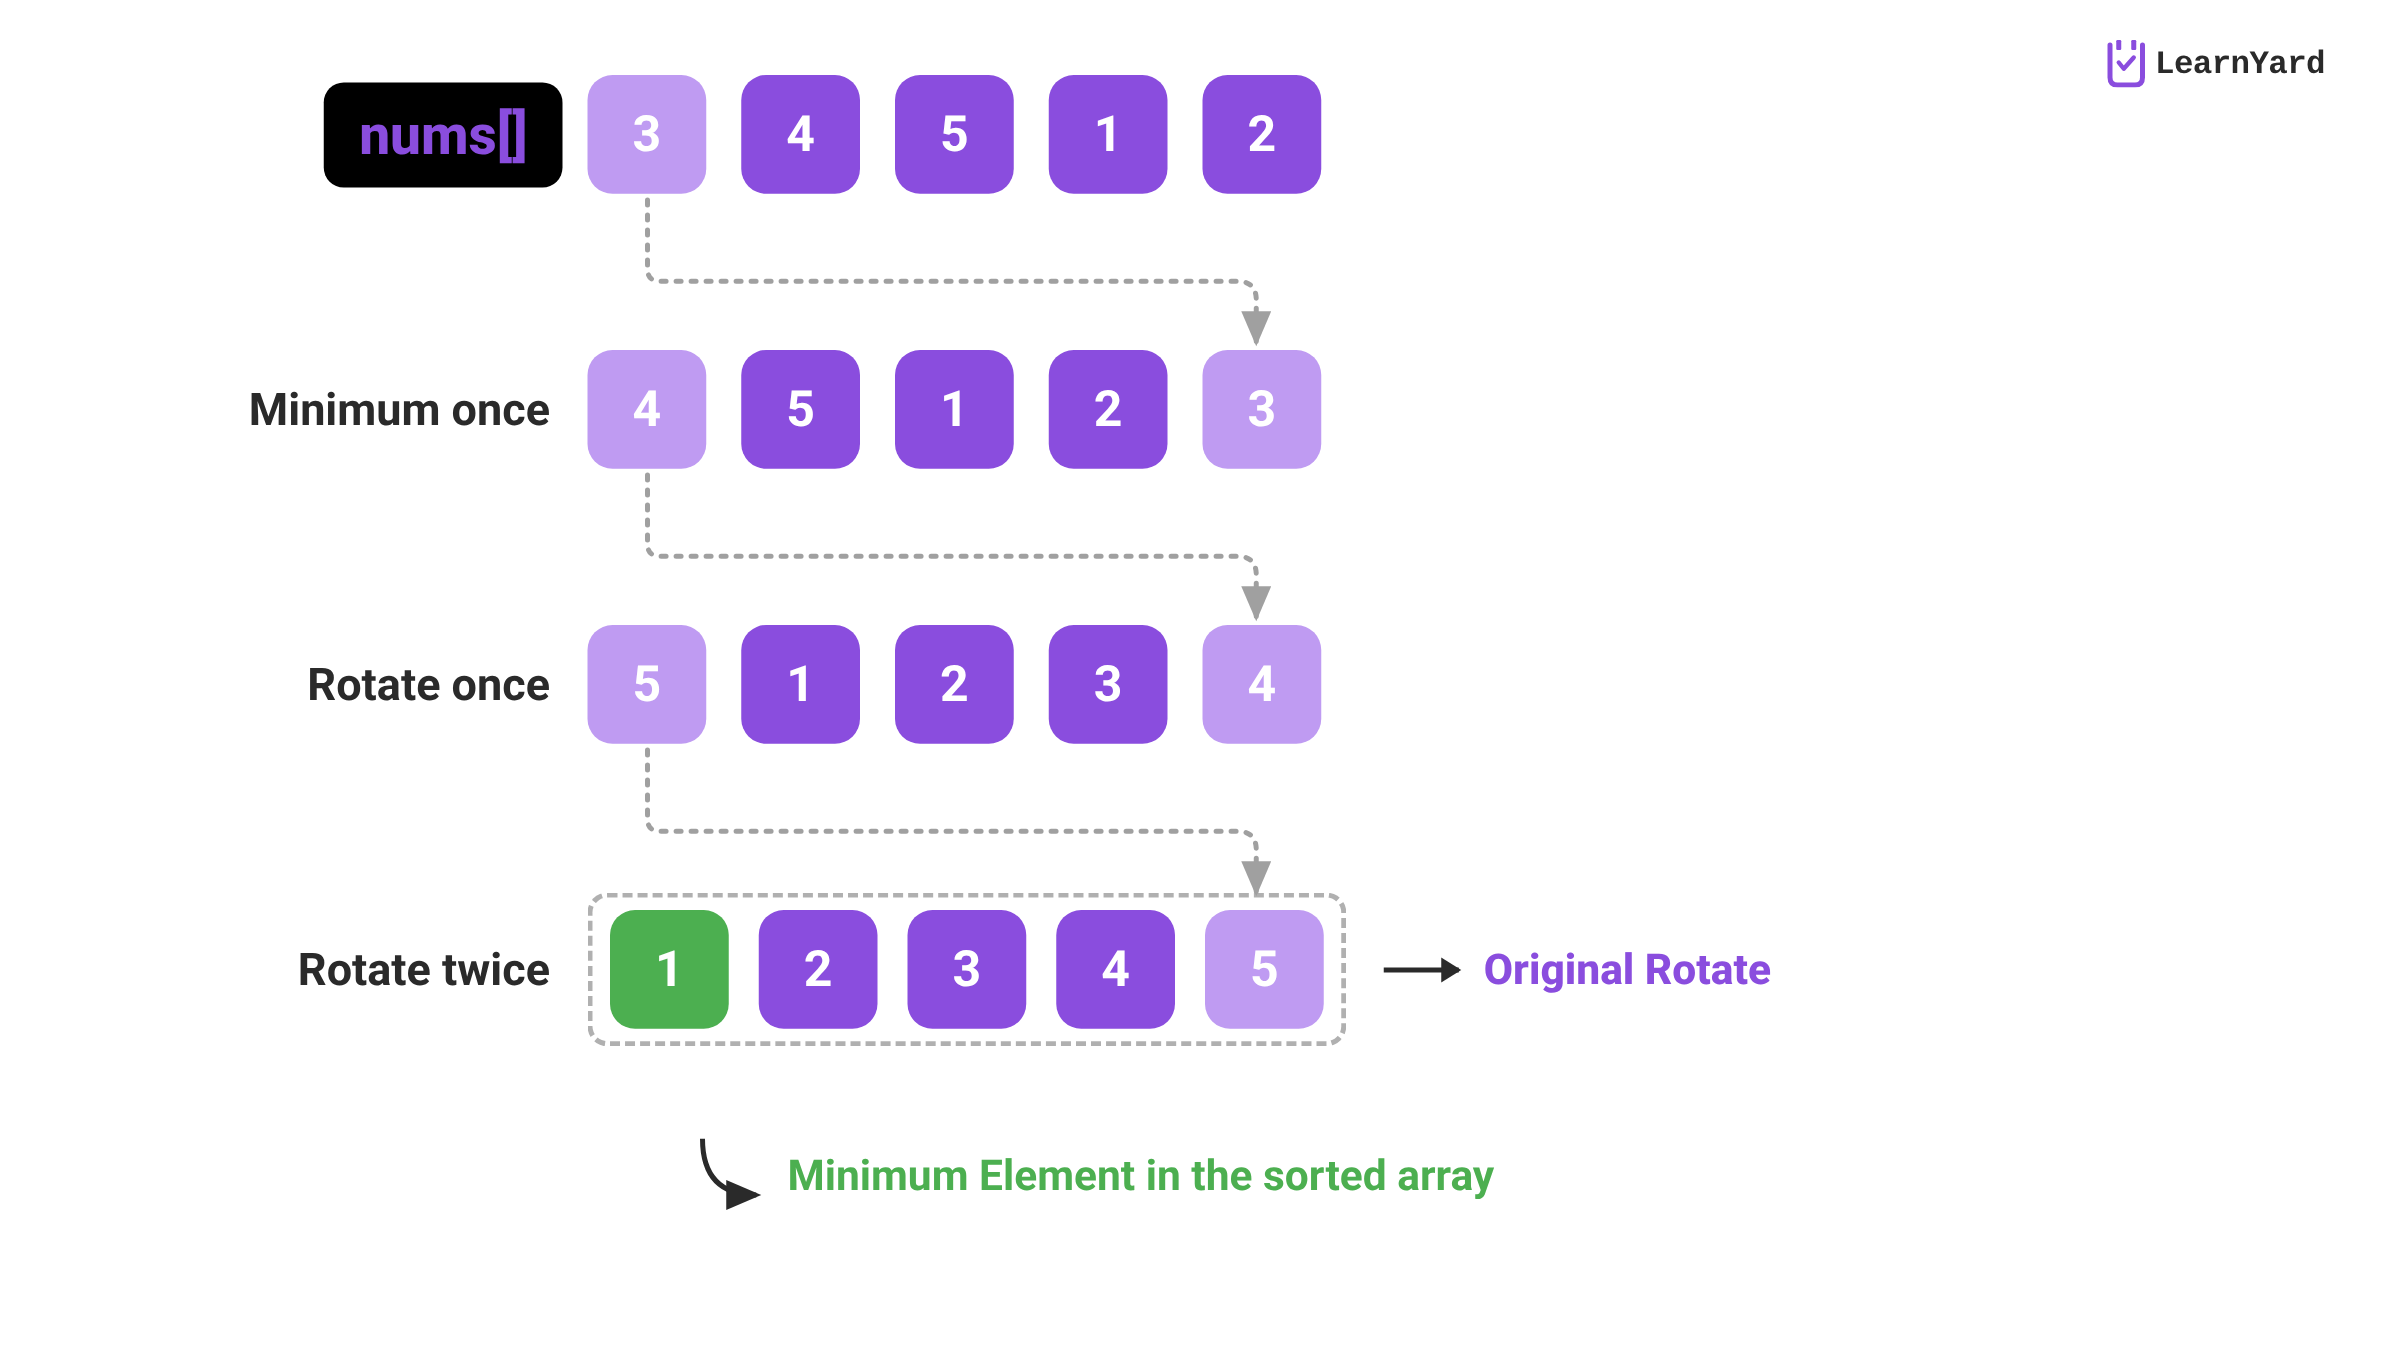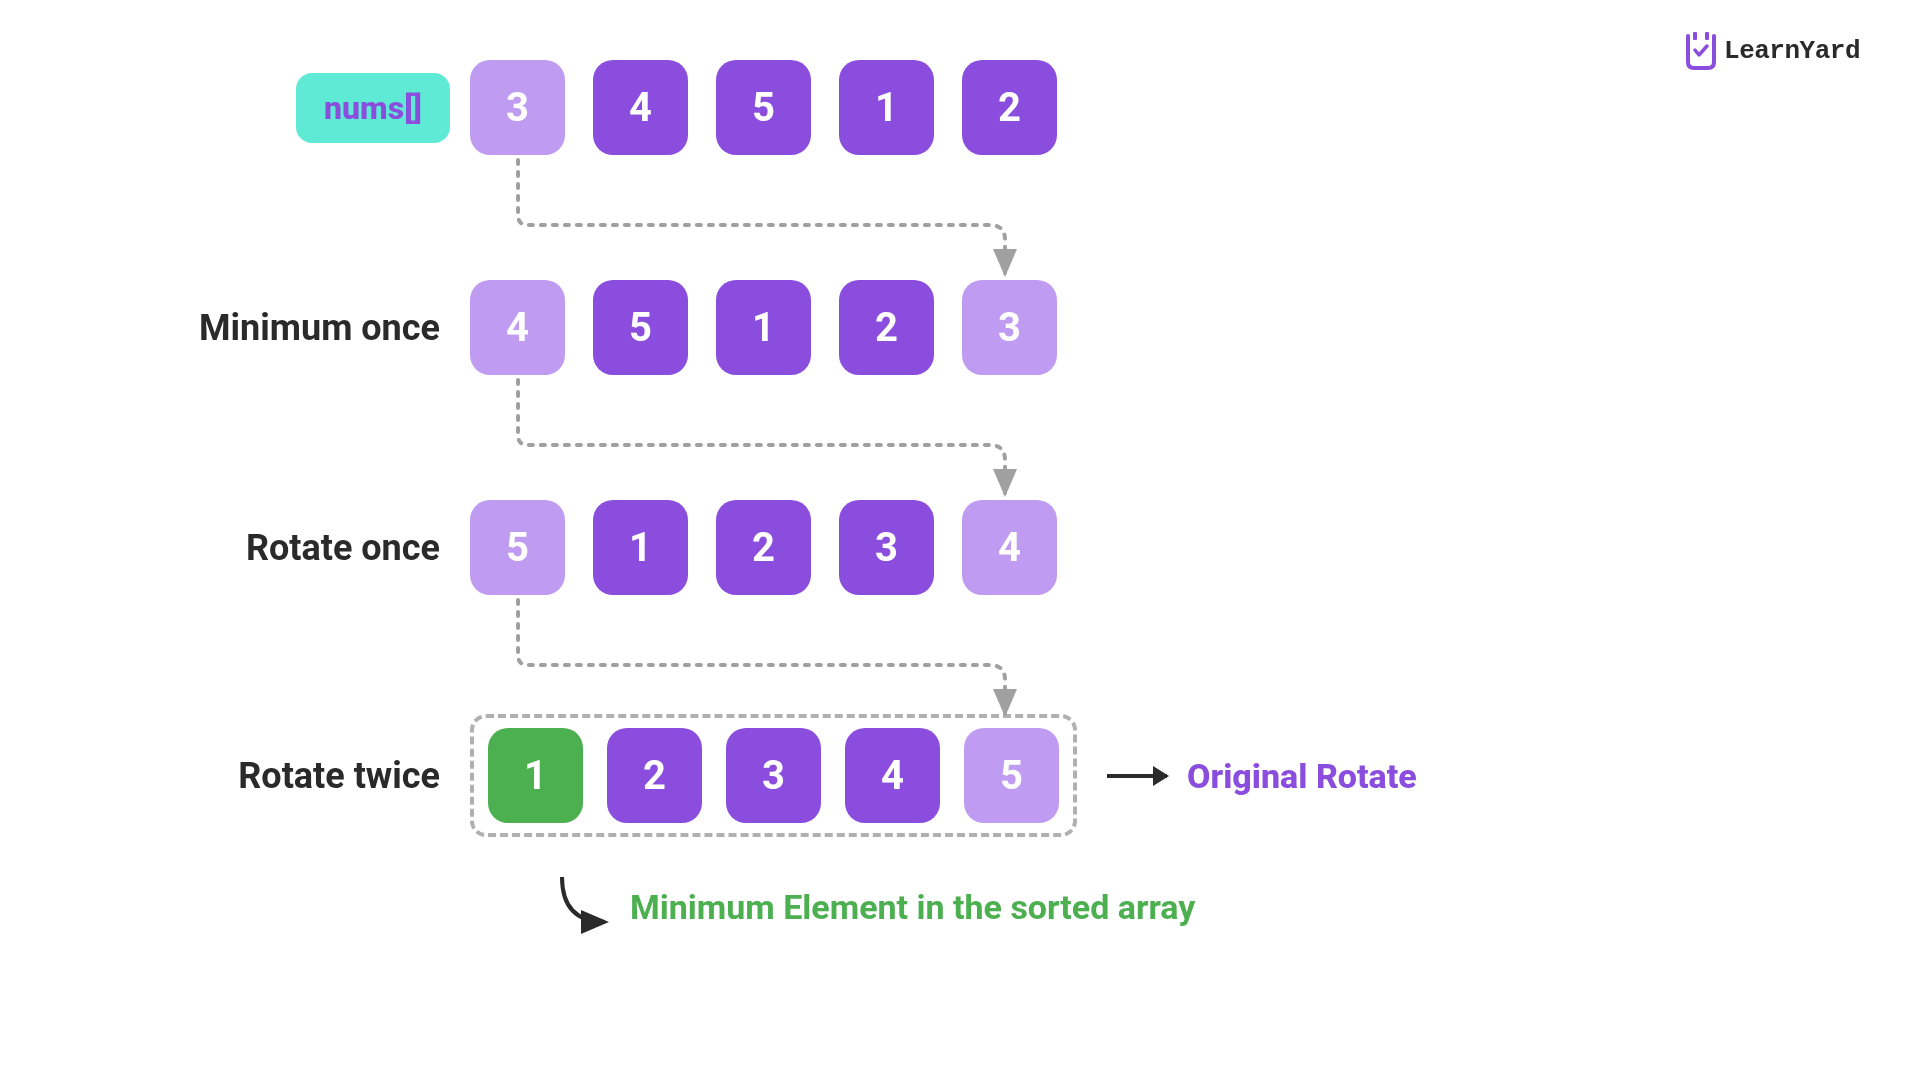--- a/index.html
+++ b/index.html
@@ -44,29 +44,29 @@
 .row:last-child { margin-bottom: 0; }
 .label {
   width: 310px;
   text-align: right;
   padding-right: 30px;
   font-size: 36px;
   font-weight: 700;
   color: #2a2a2a;
 }
 .label-nums {
-  background: #5eead4;
+  background: #000000;
   color: #8a4dde;
   border-radius: 16px;
   padding: 16px 28px;
   display: inline-block;
   margin-left: auto;
   margin-right: 20px;
   font-weight: 800;
-  font-size: 32px;
+  font-size: 44px;
 }
 .label-nums-wrap {
   width: 310px;
   display: flex;
   justify-content: flex-end;
 }
 .boxes {
   display: flex;
   gap: 28px;
   position: relative;
@@ -114,21 +114,21 @@
 }
 .annotation-text {
   font-size: 34px;
   font-weight: 800;
   color: #8a4dde;
   margin-left: 20px;
 }
 .bottom-annotation {
   position: absolute;
   left: 550px;
-  top: 872px;
+  top: 906px;
   display: flex;
   align-items: center;
 }
 .minimum-text {
   font-size: 34px;
   font-weight: 700;
   color: #4caf50;
   margin-left: 10px;
 }
 .connector {

